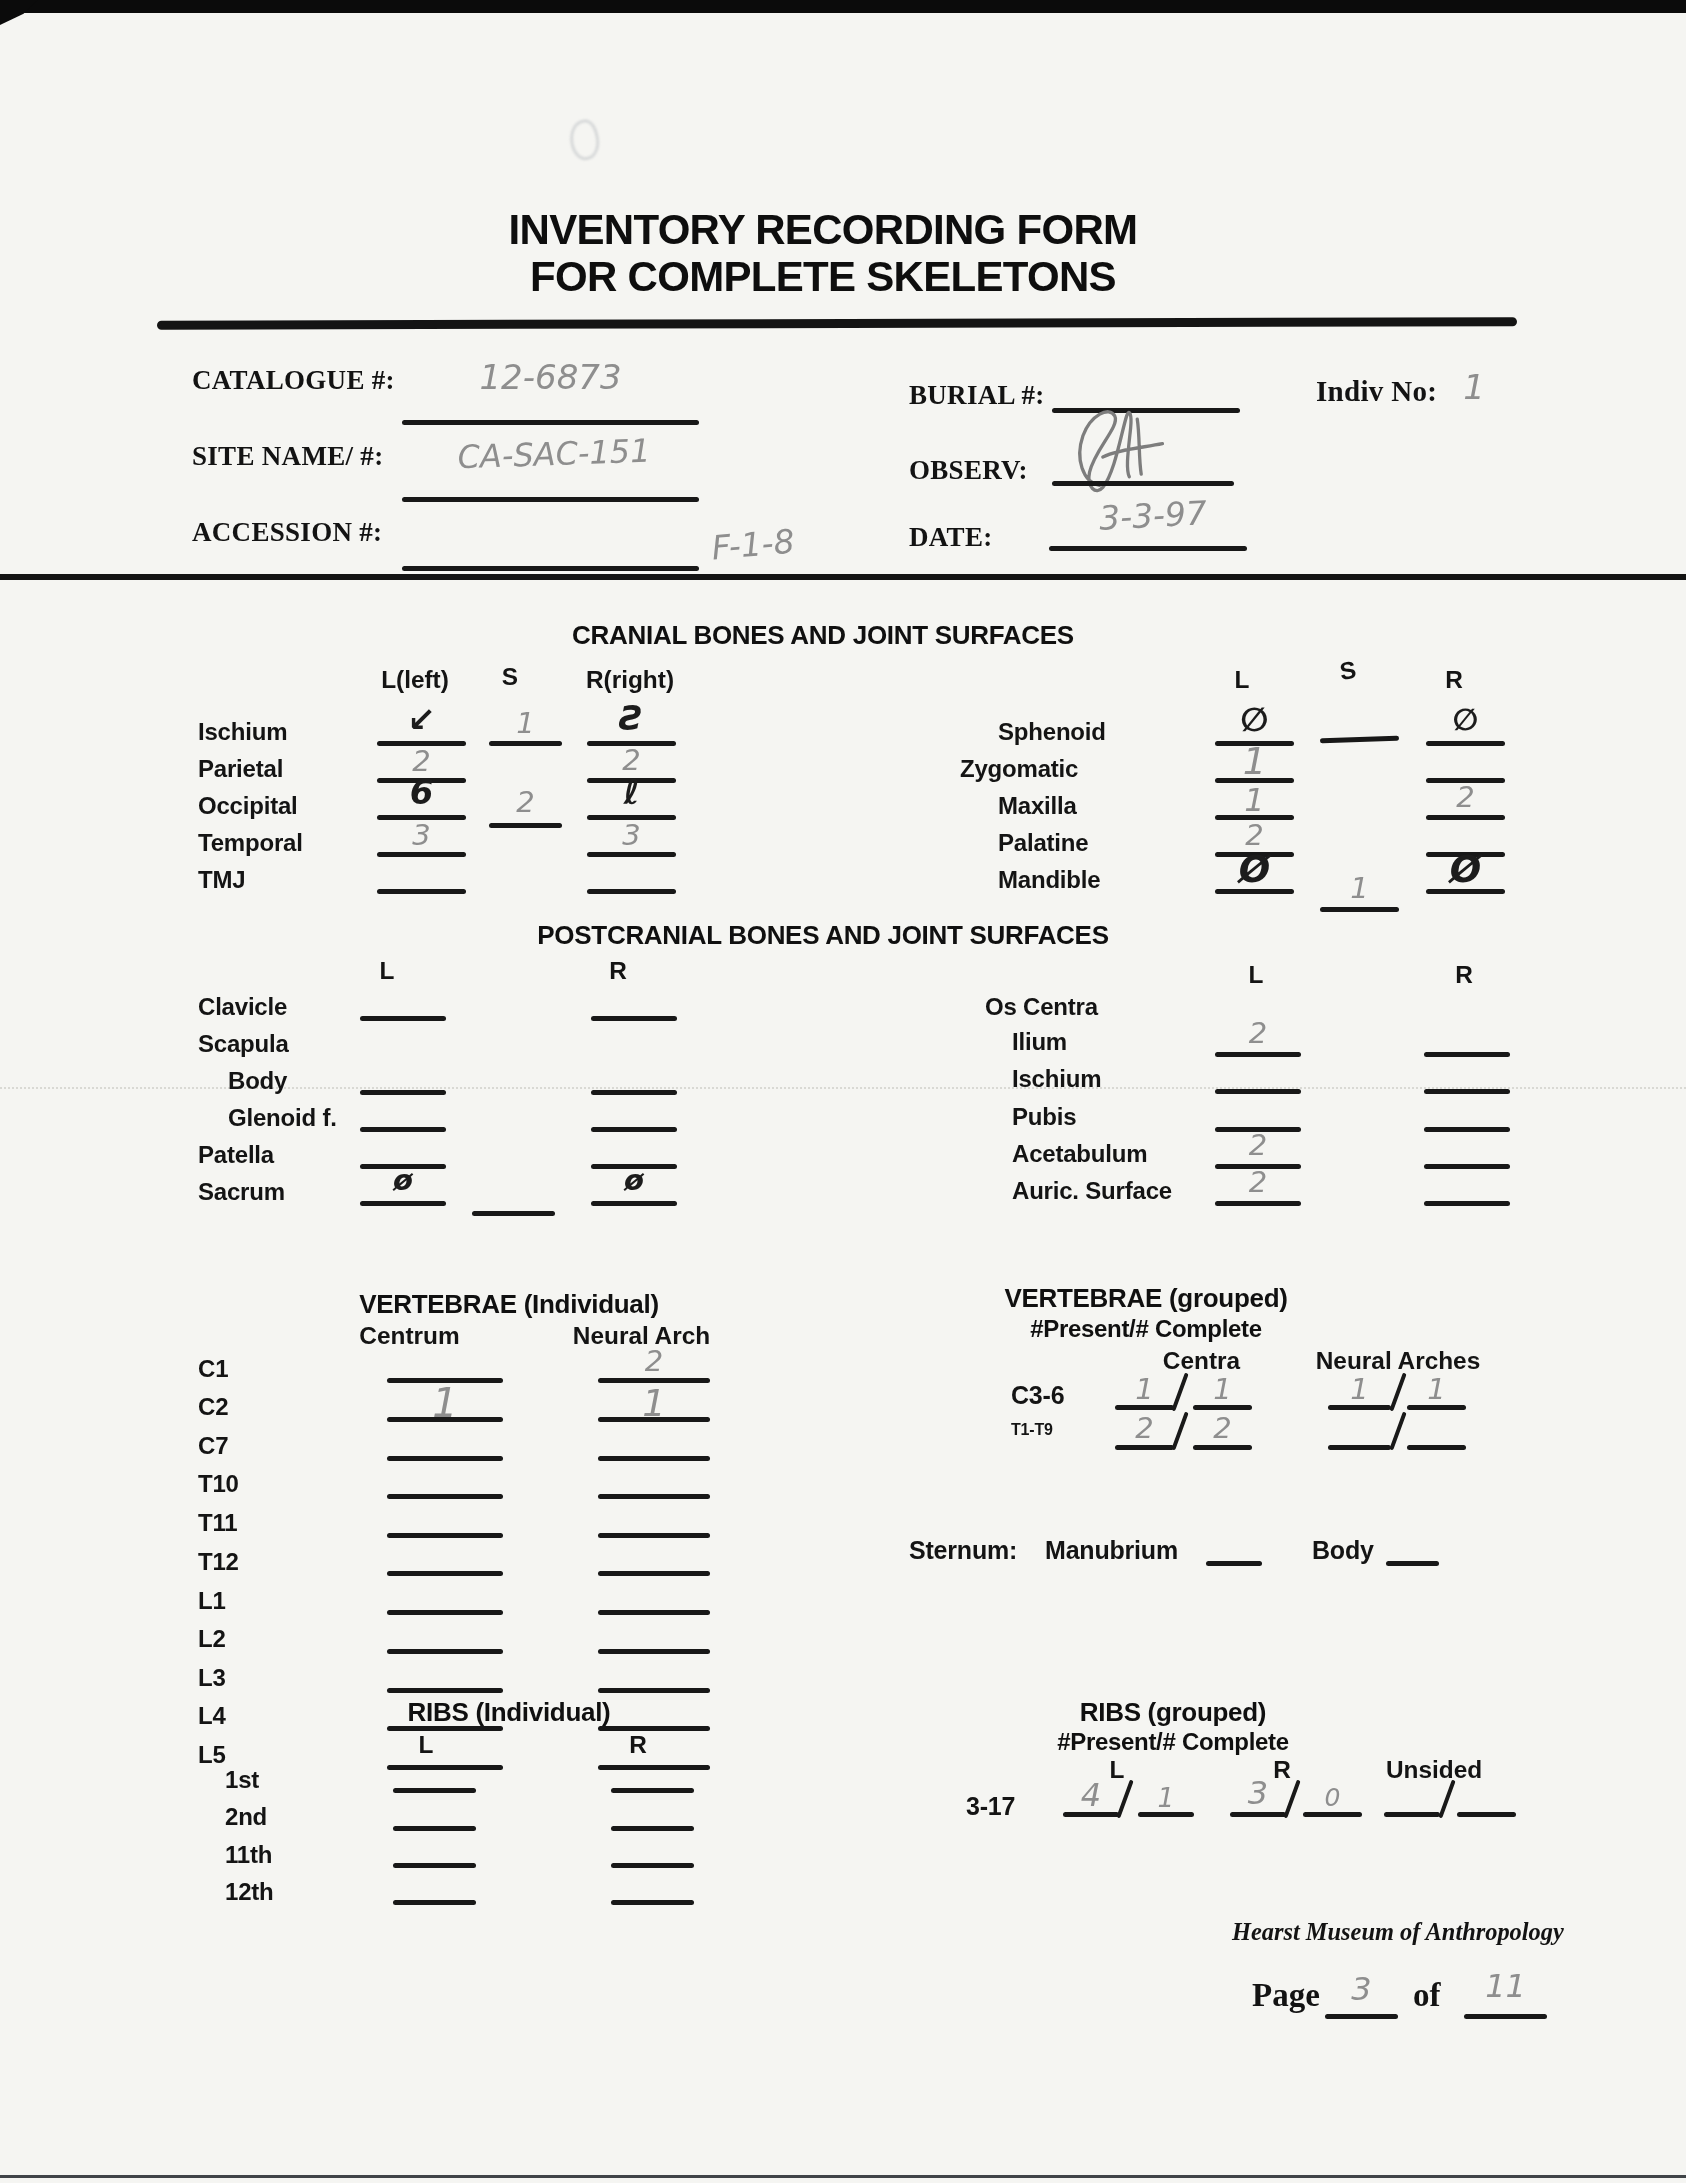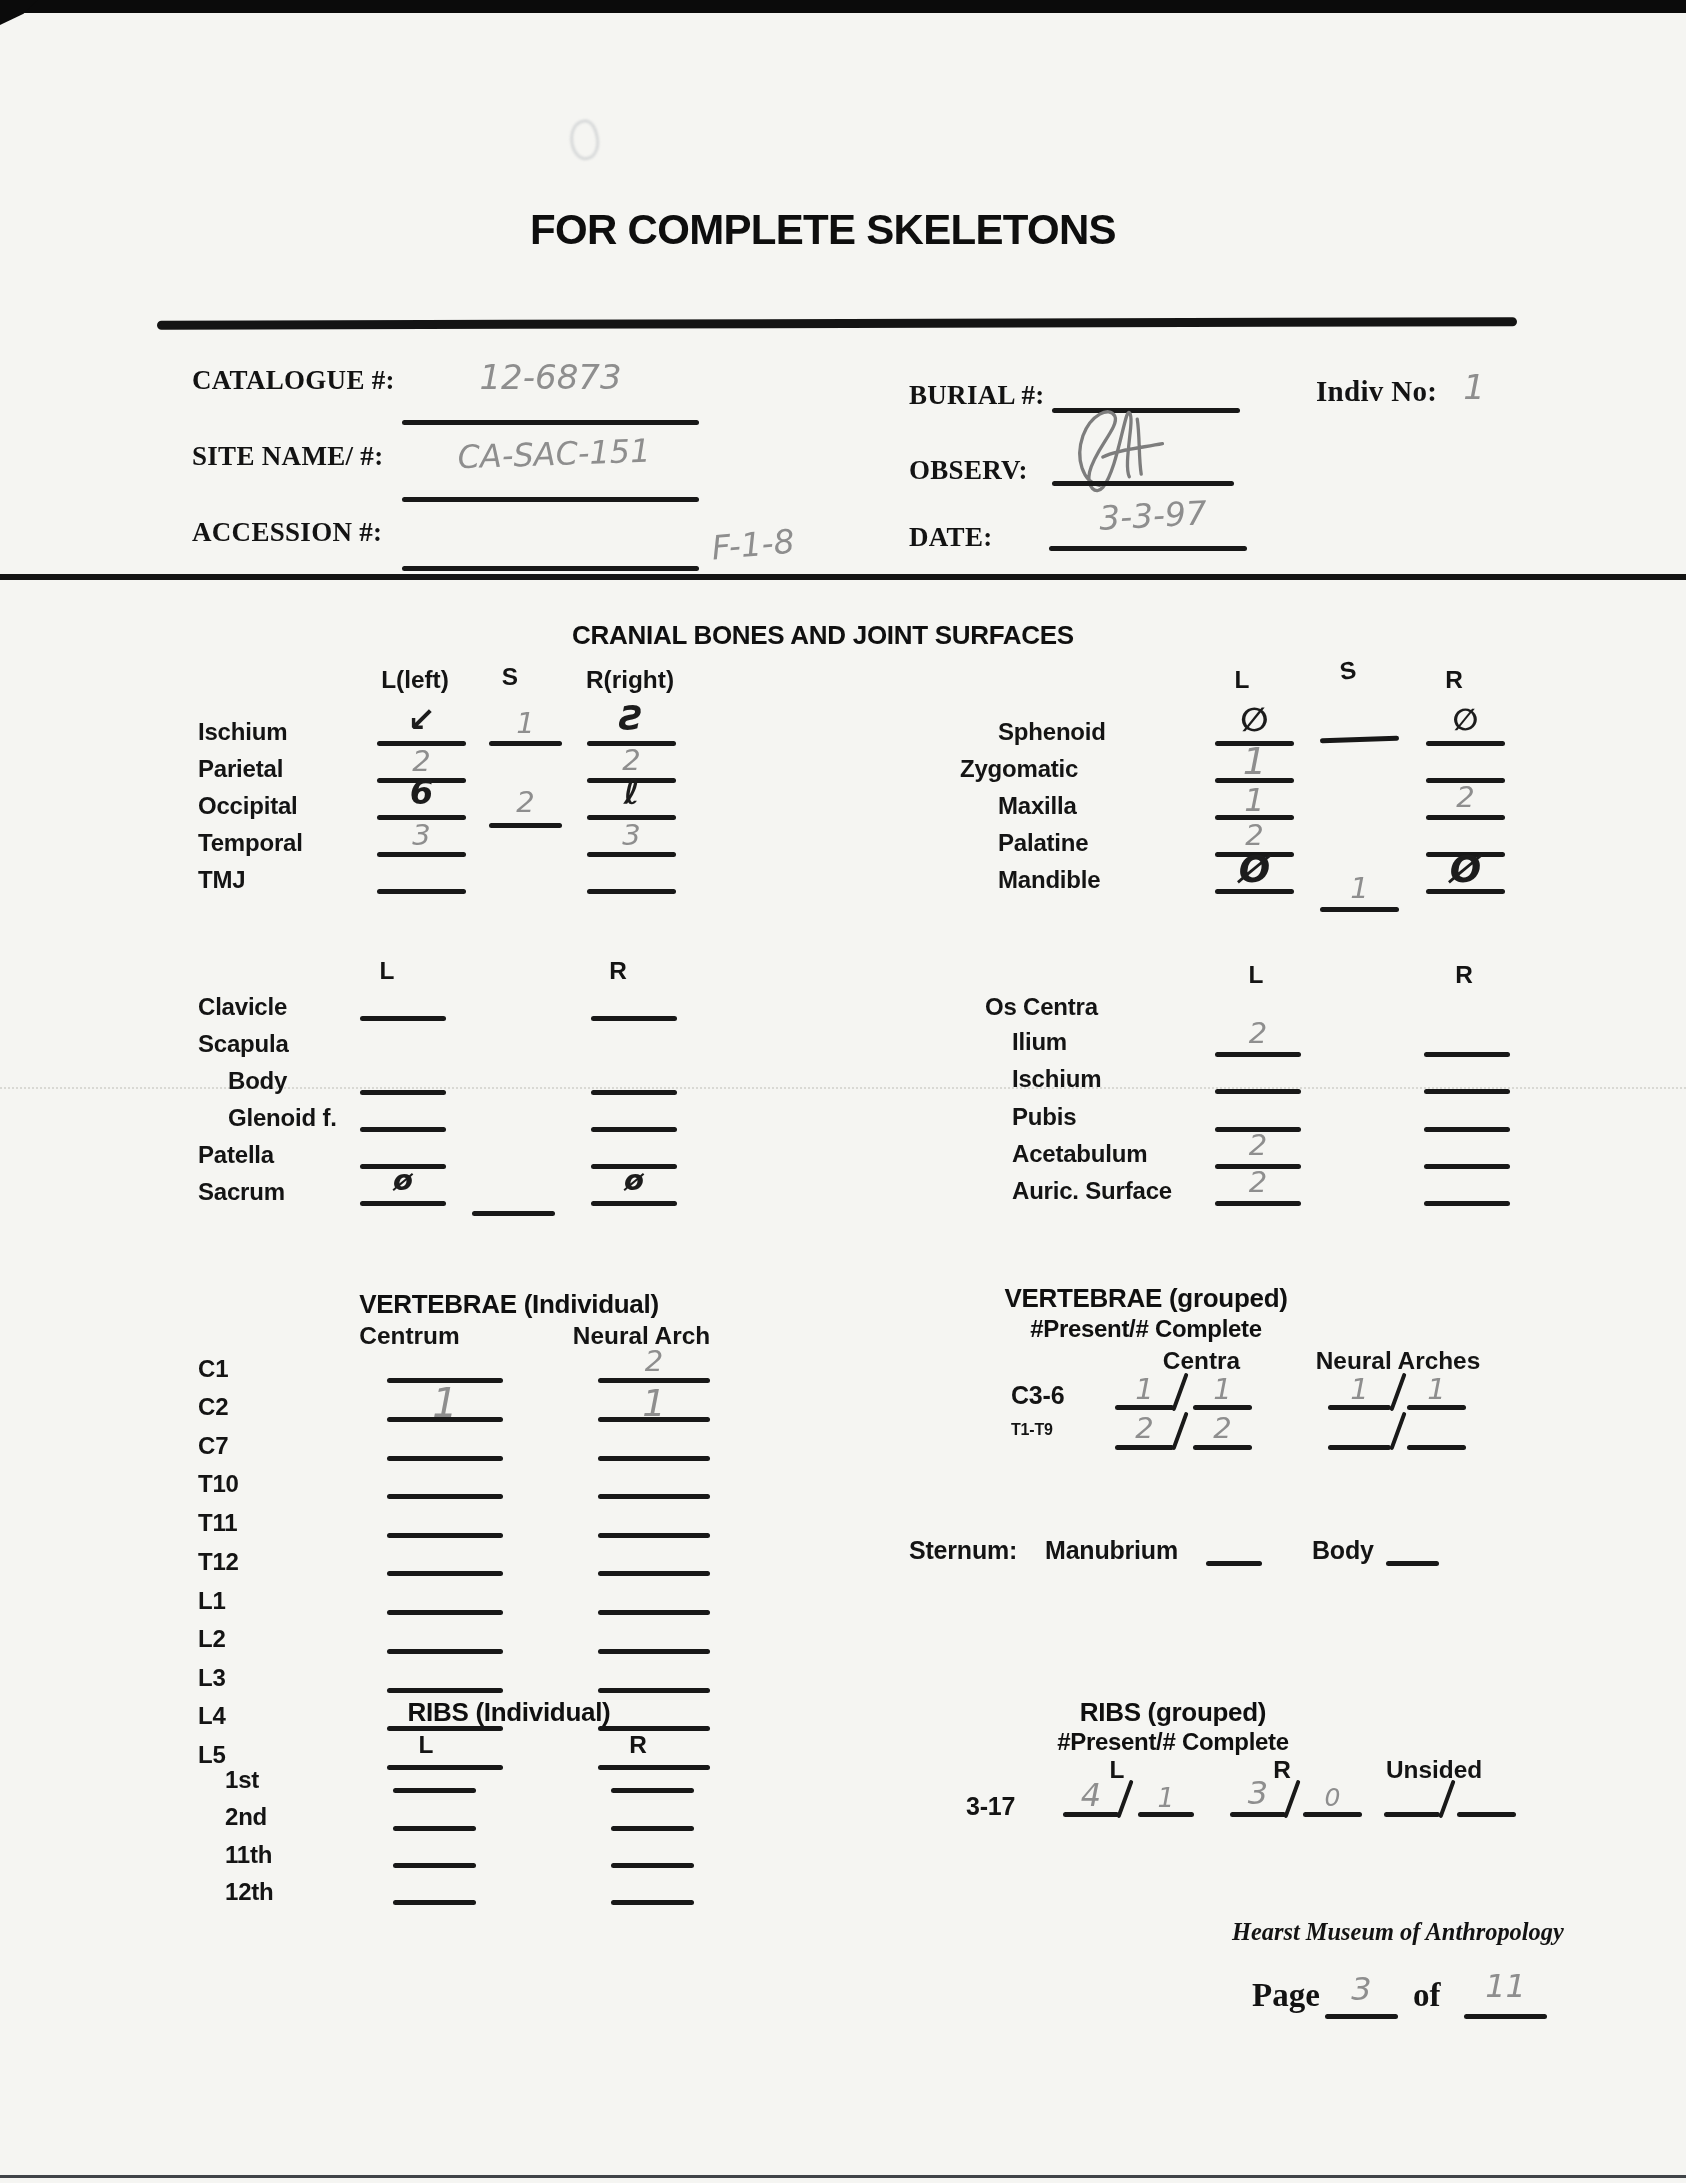--- a/index.html
+++ b/index.html
@@ -36,20 +36,21 @@
 
 <div id="page">
 
   <div class="topbar"></div>
   <div class="topcorner"></div>
   <div class="smudge"></div>
   <div class="bottomline"></div>
   <div class="crease"></div>
 
   <div class="pagetitle">
+    <div>INVENTORY RECORDING FORM</div>
     <div>FOR COMPLETE SKELETONS</div>
   </div>
   <div class="rule" style="left:157px;top:319px;width:1360px;height:9.3px;border-radius:4.6px;transform:rotate(-.15deg)"></div>
 
   <div class="sl" style="left:192px;top:365px">CATALOGUE #:</div>
   <div class="hw" style="left:402px;width:297px;top:357px;font-size:34px">12-6873</div>
   <div class="u" style="left:402px;top:420px;width:297px"></div>
 
   <div class="sl" style="left:192px;top:441px">SITE NAME/ #:</div>
   <div class="hw" style="left:402px;width:304px;top:435px;font-size:32px;transform:rotate(-2deg)">CA-SAC-151</div>
@@ -146,20 +147,21 @@
   <div class="u" style="left:1426px;top:852px;width:79px"></div>
 
   <div class="bl" style="left:998px;top:866px">Mandible</div>
   <div class="hw ink" style="left:1215px;width:79px;top:848px;font-size:37px">Ø</div>
   <div class="u" style="left:1215px;top:889px;width:79px"></div>
   <div class="hw" style="left:1320px;width:79px;top:871px">1</div>
   <div class="u" style="left:1320px;top:907px;width:79px"></div>
   <div class="hw ink" style="left:1426px;width:79px;top:848px;font-size:37px">Ø</div>
   <div class="u" style="left:1426px;top:889px;width:79px"></div>
 
+  <div class="sect" style="left:823px;top:920px">POSTCRANIAL BONES AND JOINT SURFACES</div>
 
   <div class="ch" style="left:367px;top:957px;width:40px">L</div>
   <div class="ch" style="left:598px;top:957px;width:40px">R</div>
 
   <div class="bl" style="left:198px;top:993px">Clavicle</div>
   <div class="u" style="left:360px;top:1016px;width:86px"></div>
   <div class="u" style="left:591px;top:1016px;width:86px"></div>
 
   <div class="bl" style="left:198px;top:1030px">Scapula</div>
 

